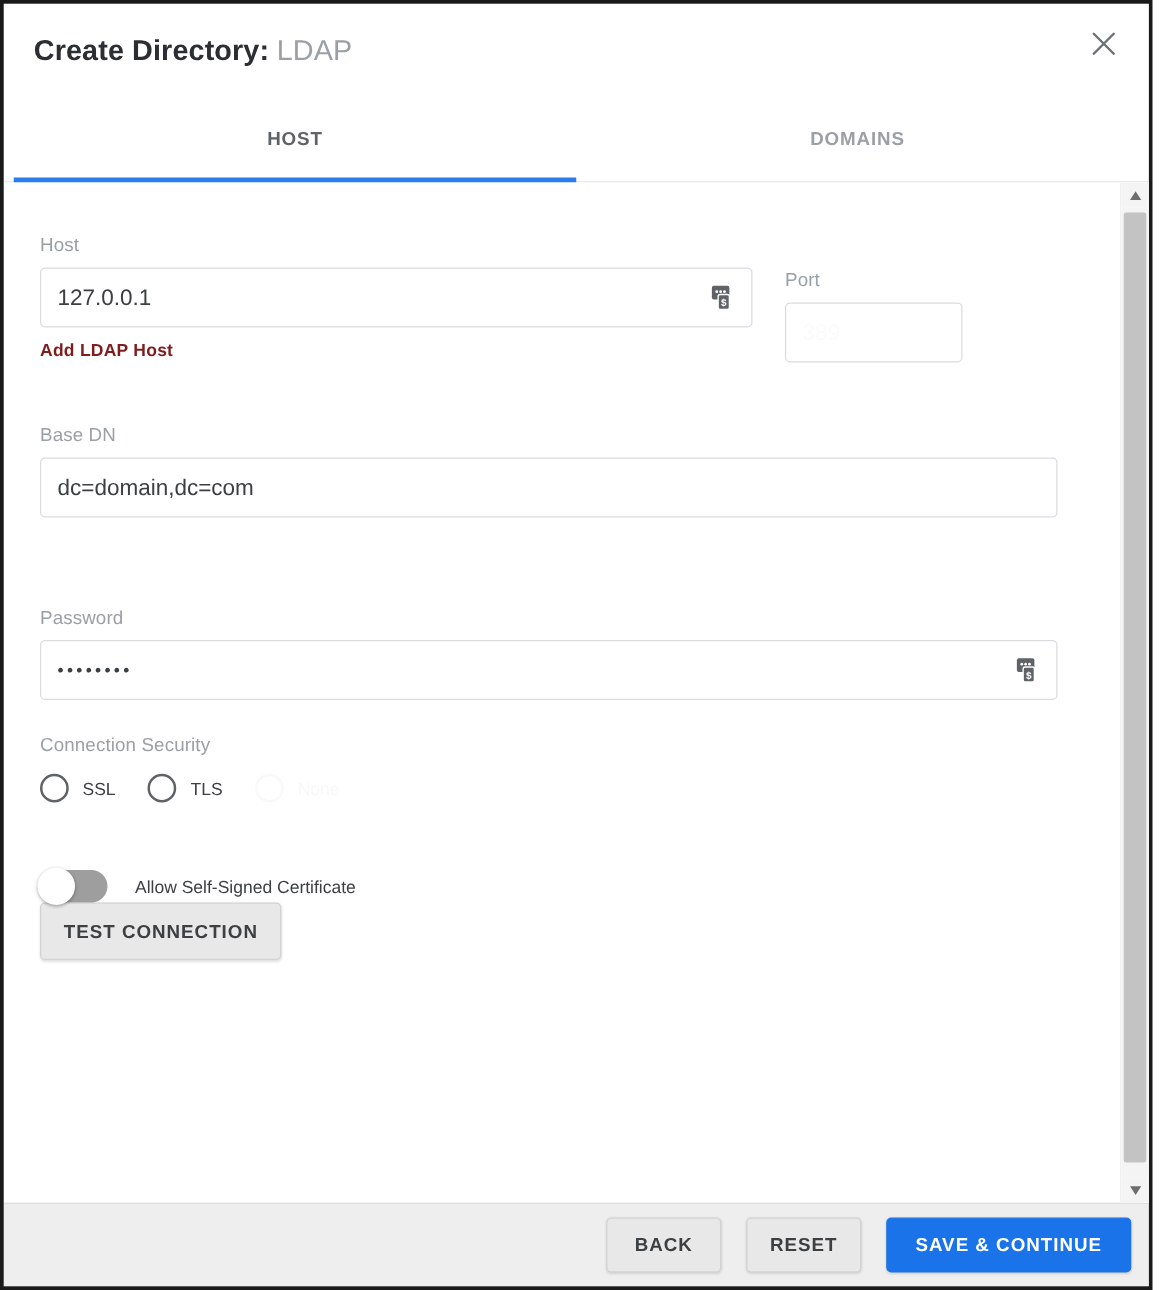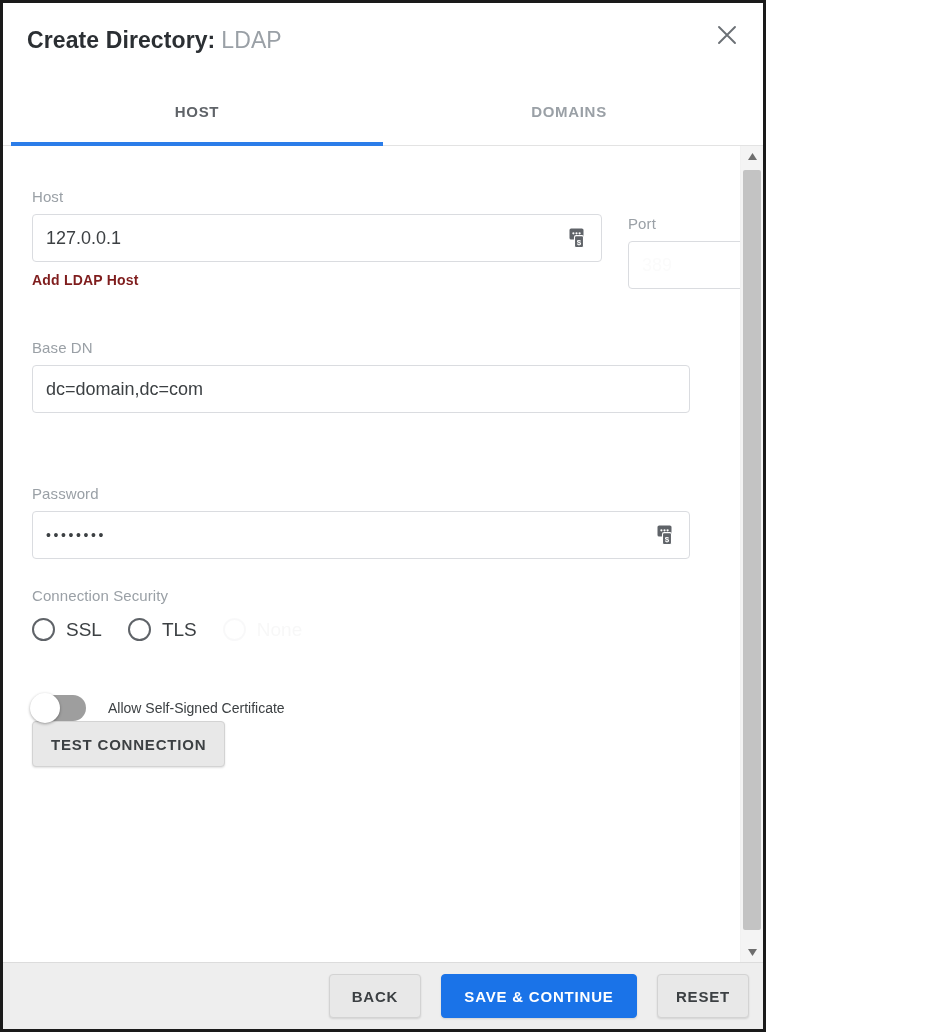--- a/index.html
+++ b/index.html
@@ -10,21 +10,21 @@
   body {
     width: 930px;
     height: 1032px;
     font-family: "Liberation Sans", sans-serif;
     overflow: hidden;
   }
 
   .window {
     position: relative;
     box-sizing: border-box;
-    width: 766px;
+    width: 922px;
     height: 1032px;
     background: #ffffff;
     border: 3px solid #1a1a1a;
     display: flex;
     flex-direction: column;
     overflow: hidden;
   }
 
   
   .dialog-header {
@@ -212,21 +212,21 @@
   }
   .radio-dot {
     width: 23px;
     height: 23px;
     border-radius: 50%;
     border: 2px solid #5f6368;
     box-sizing: border-box;
     flex: 0 0 auto;
   }
   .radio-label {
-    font-size: 19px;
+    font-size: 14px;
     color: #3c4043;
   }
   .radio-item.ghost { opacity: .035; }
 
   
   .toggle-row {
     display: flex;
     align-items: center;
     gap: 22px;
     margin-top: 54px;
@@ -462,17 +462,17 @@
       <div class="sb-arrow">
         <svg width="11" height="9" viewBox="0 0 11 9">
             <path d="M1 1 L10 1 L5.5 8 Z" fill="#6e6e6e"></path>
           </svg>
       </div>
     </div>
   </div>
 
   <div class="dialog-footer">
     <button class="btn btn-footer">BACK</button>
+    <button class="btn btn-footer">RESET</button>
     <button class="btn btn-footer btn-primary">SAVE &amp; CONTINUE</button>
-    <button class="btn btn-footer">RESET</button>
   </div>
 
 </div>
 
 </body></html>

